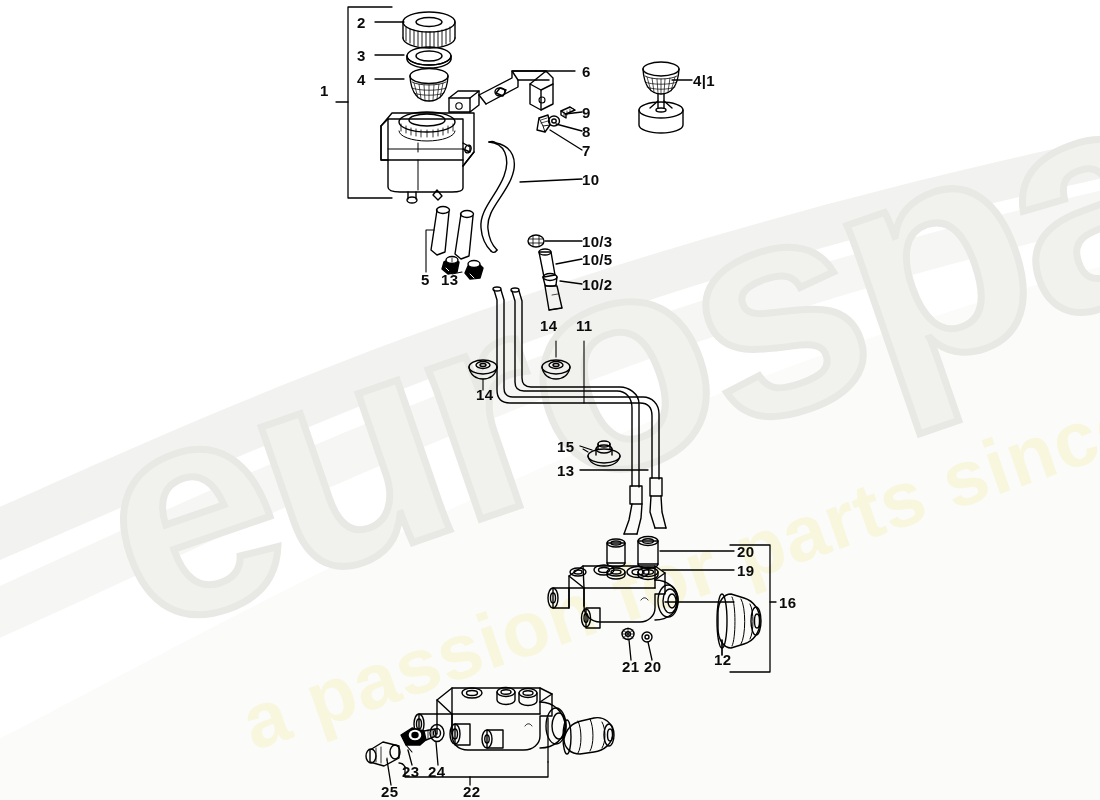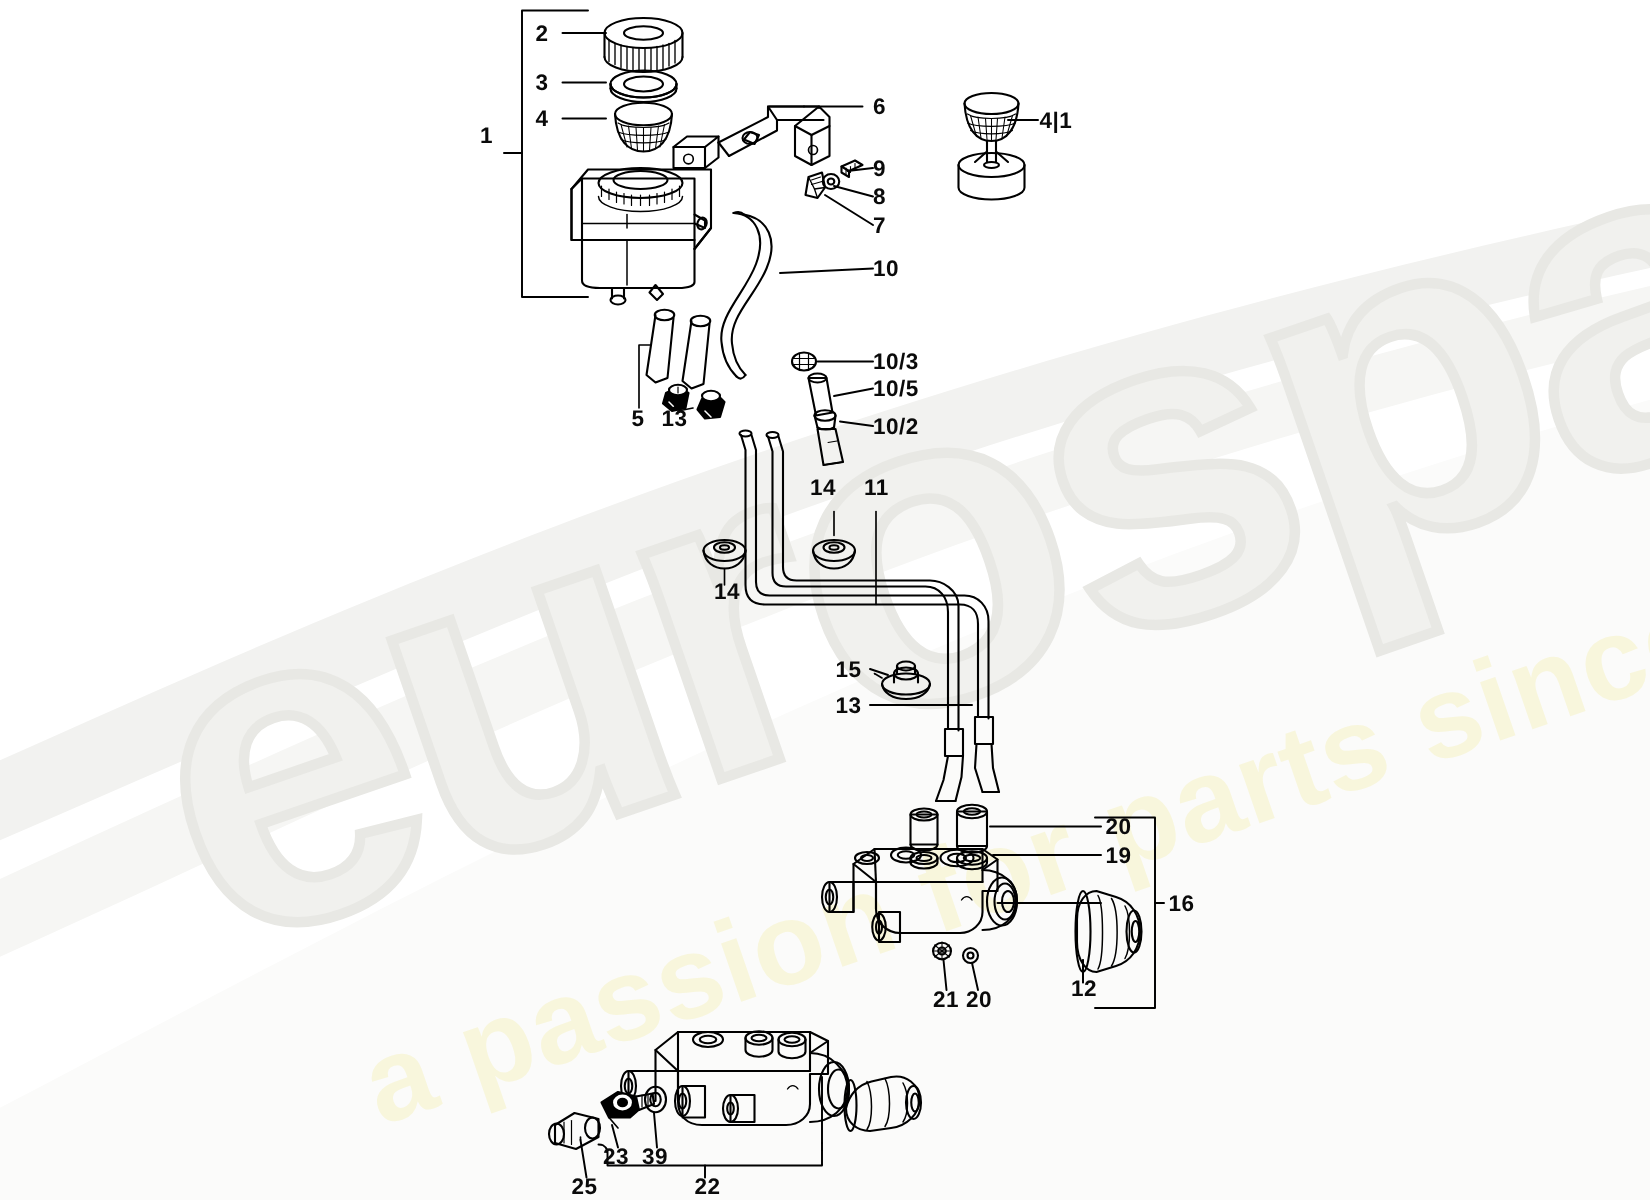--- a/index.html
+++ b/index.html
@@ -518,18 +518,18 @@
     <span class="lbl" style="left:476px;top:386px">14</span>
     <span class="lbl" style="left:557px;top:438px">15</span>
     <span class="lbl" style="left:557px;top:462px">13</span>
     <span class="lbl" style="left:737px;top:543px">20</span>
     <span class="lbl" style="left:737px;top:562px">19</span>
     <span class="lbl" style="left:779px;top:594px">16</span>
     <span class="lbl" style="left:714px;top:651px">12</span>
     <span class="lbl" style="left:622px;top:658px">21</span>
     <span class="lbl" style="left:644px;top:658px">20</span>
     <span class="lbl" style="left:402px;top:763px">23</span>
-    <span class="lbl" style="left:428px;top:763px">39</span>
+    <span class="lbl" style="left:428px;top:763px">24</span>
     <span class="lbl" style="left:381px;top:783px">25</span>
     <span class="lbl" style="left:463px;top:783px">22</span>
 
   </div>
 </div>
 
 </body></html>

